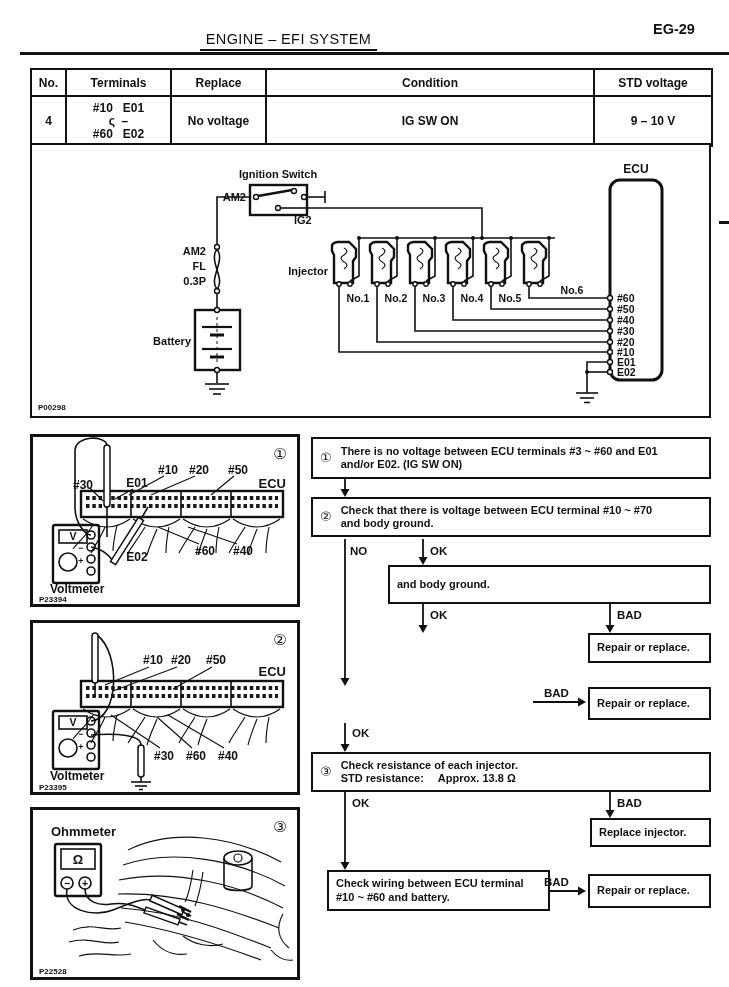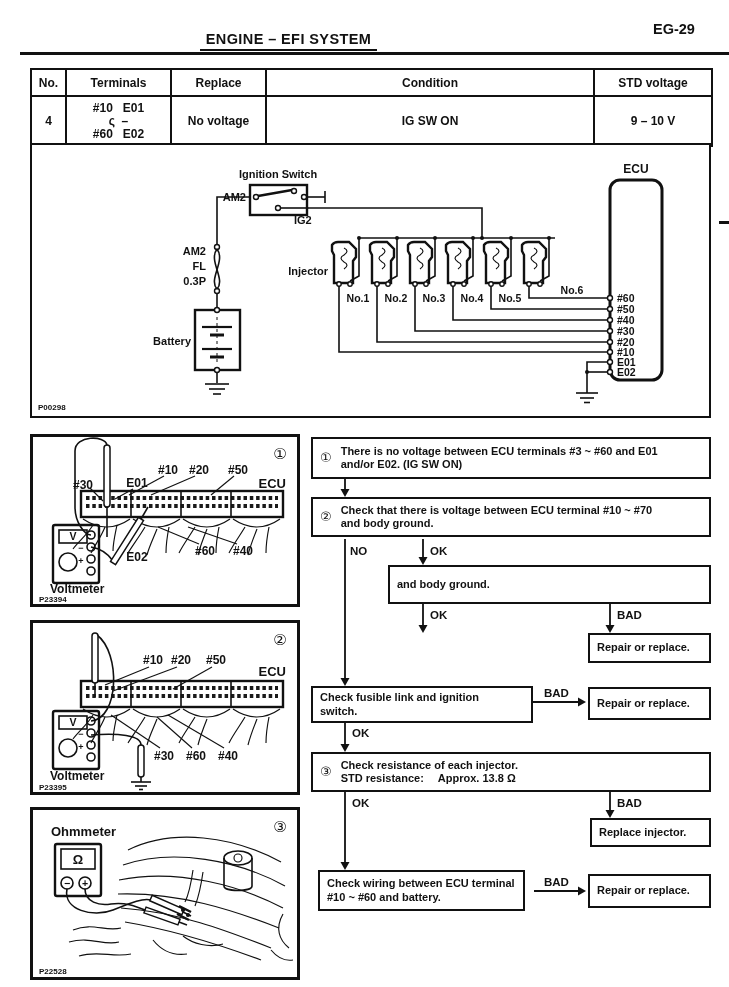--- a/index.html
+++ b/index.html
@@ -1,20 +1,20 @@
 <!DOCTYPE html>
 <html><head>
 <meta charset="utf-8">
 <style>
   html,body{margin:0;padding:0;background:#e8e8e4}
   .page{position:relative;width:729px;height:987px;background:#fff;
         font-family:"Liberation Sans","DejaVu Sans",sans-serif;color:#111;overflow:hidden}
   
   .hdr-title{position:absolute;left:0;width:577px;top:31px;text-align:center;
-             font-size:14.5px;font-weight:bold;letter-spacing:.4px}
+             font-size:14.5px;font-weight:normal;letter-spacing:.4px}
   .hdr-title span{border-bottom:2px solid #111;padding:0 6px 2px}
   .hdr-code{position:absolute;left:653px;top:21px;font-size:14.5px;font-weight:bold}
   .hdr-rule{position:absolute;left:20px;top:52px;width:709px;height:3px;background:#111}
   .edgemark{position:absolute;left:719px;top:221px;width:10px;height:3px;background:#111}
   
   .tbl{position:absolute;left:30px;top:68px;border-collapse:collapse;table-layout:fixed;width:681px}
   .tbl th,.tbl td{border:2px solid #111;text-align:center;vertical-align:middle;
                   font-weight:bold;color:#111;padding:0;font-size:12px}
   .tbl th{height:25px}
   .tbl td{height:48px}
@@ -482,44 +482,38 @@
     <div class="lines">
       <div><span>and body ground.</span></div>
     </div>
   </div>
 
 
   <div class="fcb" style="left:588px;top:633px;width:123px;height:30px">
     <span>Repair or replace.</span>
   </div>
 
-  <div class="fcb" style="left:311px;top:686px;width:222px;height:37px">
-    <div class="lines">
-      <div><span>Check fusible link and ignition</span></div>
-      <div><span>switch.</span></div>
-    </div>
-  </div>
 
   <div class="fcb" style="left:588px;top:687px;width:123px;height:33px">
     <span>Repair or replace.</span>
   </div>
 
   <div class="fcb" style="left:311px;top:752px;width:400px;height:40px">
     <span class="num">③</span>
     <div class="lines">
       <div><span>Check resistance of each injector.</span></div>
       <div><span>STD resistance:</span><span class="gap">Approx. 13.8 Ω</span></div>
     </div>
   </div>
 
   <div class="fcb" style="left:590px;top:818px;width:121px;height:29px">
     <span>Replace injector.</span>
   </div>
 
-  <div class="fcb" style="left:318px;top:870px;width:207px;height:41px">
+  <div class="fcb" style="left:327px;top:870px;width:223px;height:41px">
     <div class="lines">
       <div><span>Check wiring between ECU terminal</span></div>
       <div><span>#10 ~ #60 and battery.</span></div>
     </div>
   </div>
 
   <div class="fcb" style="left:588px;top:874px;width:123px;height:34px">
     <span>Repair or replace.</span>
   </div>
 

